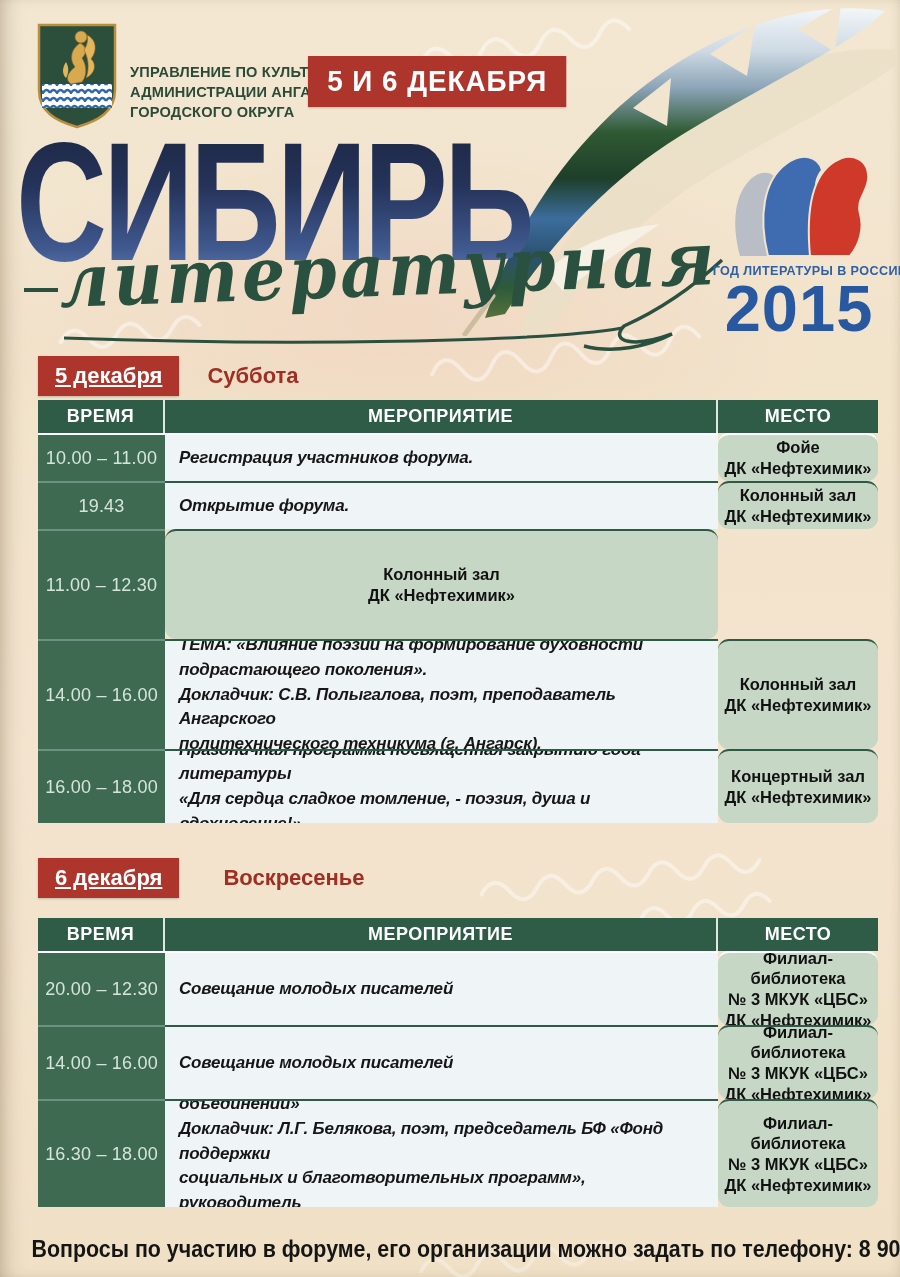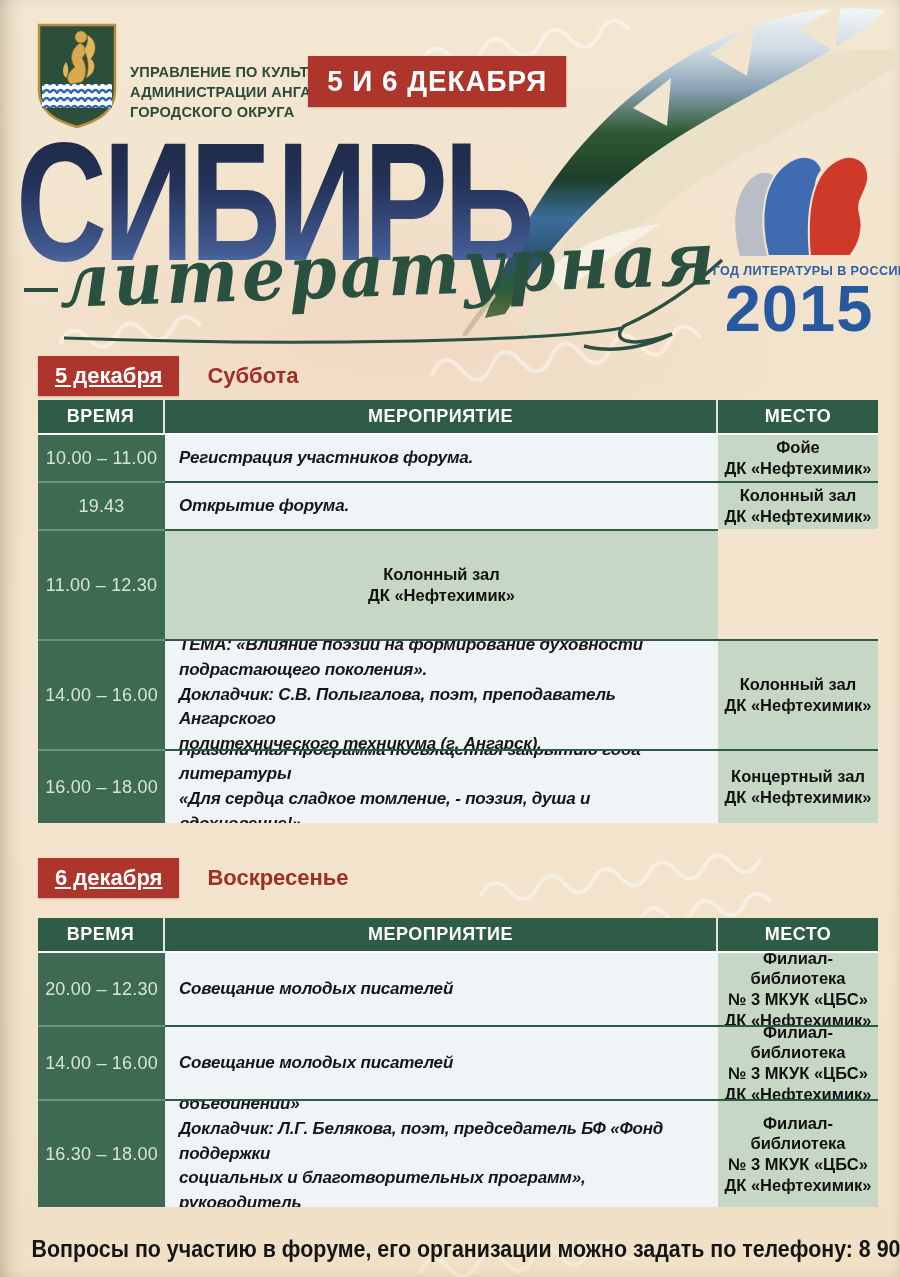--- a/index.html
+++ b/index.html
@@ -39,39 +39,39 @@
         font-weight:bold;font-size:74px;color:#2a5140;letter-spacing:4px;transform:rotate(-2deg) scaleX(.92);
         transform-origin:left top;white-space:nowrap;}
   .flourish{position:absolute;left:0;top:0;}
   
   .yearlogo{left:710px;top:142px;z-index:2;width:178px;text-align:center;}
   .yearlogo .caption{color:#2f5fa5;font-weight:bold;font-size:13px;letter-spacing:.4px;
         transform:scaleX(.97);transform-origin:center;margin-top:2px;white-space:nowrap;}
   .yearlogo .year{color:#28589f;font-weight:bold;font-size:65px;line-height:.95;letter-spacing:1px;}
   
   .section{left:38px;z-index:2;display:flex;align-items:center;}
-  .sec1{top:356px;} .sec2{top:858px;}
+  .sec1{top:356px;} .sec2{top:858px;gap:16px;}
   .day-badge{background:#ae352c;color:#fff;font-weight:bold;font-size:22px;padding:7px 17px;
         box-shadow:0 1px 2px rgba(0,0,0,.2);text-decoration:underline;}
   .weekday{color:#9e2f24;font-weight:bold;font-size:22px;margin-left:28px;}
   
   .sched{left:38px;width:840px;z-index:2;}
   .t1{top:400px;} .t2{top:918px;}
   .t-row{display:grid;grid-template-columns:127px 553px 160px;}
   .t-head{height:33px;background:#2f5c46;}
   .t-head .hcell{display:flex;align-items:center;justify-content:center;color:#fff;
         font-weight:bold;font-size:18px;letter-spacing:.5px;border-right:2px solid rgba(255,255,255,.85);}
   .t-head .hcell:last-child{border-right:none;}
   .cell-time{background:#3e6a52;color:#d6e5da;display:flex;align-items:center;justify-content:center;
         font-size:18px;letter-spacing:.2px;}
   .cell-event{background:#eff4f6;display:flex;align-items:center;padding:4px 8px 4px 14px;
         font-weight:bold;font-style:italic;font-size:17px;line-height:1.45;color:#161616;
         white-space:pre-line;overflow:hidden;letter-spacing:-.2px;}
   .cell-place{background:#c6d8c5;display:flex;align-items:center;justify-content:center;text-align:center;
-        font-weight:600;font-size:16.5px;line-height:1.25;color:#111;white-space:pre-line;padding:2px 4px;overflow:hidden;}
+        font-weight:600;font-size:16.5px;line-height:1.25;color:#111;white-space:pre-line;padding:2px 4px;overflow:hidden;border-radius:11px;}
   .t-row.body + .t-row.body .cell-time{border-top:2px solid #6e9280;}
   .t-row.body + .t-row.body .cell-event,
   .t-row.body + .t-row.body .cell-place{border-top:2px solid #2e5a45;}
   .t-head + .t-row .cell-time,.t-head + .t-row .cell-event,.t-head + .t-row .cell-place{border-top:2px solid #fff;}
   .h64{height:48px;} .h110{height:110px;} .h74{height:74px;} .h108{height:108px;}
   
   .footer{left:0;right:0;top:1236px;z-index:2;text-align:center;color:#151515;font-weight:bold;
         font-size:23px;white-space:nowrap;transform:scaleX(.93);transform-origin:center top;}
 </style>
 </head>

